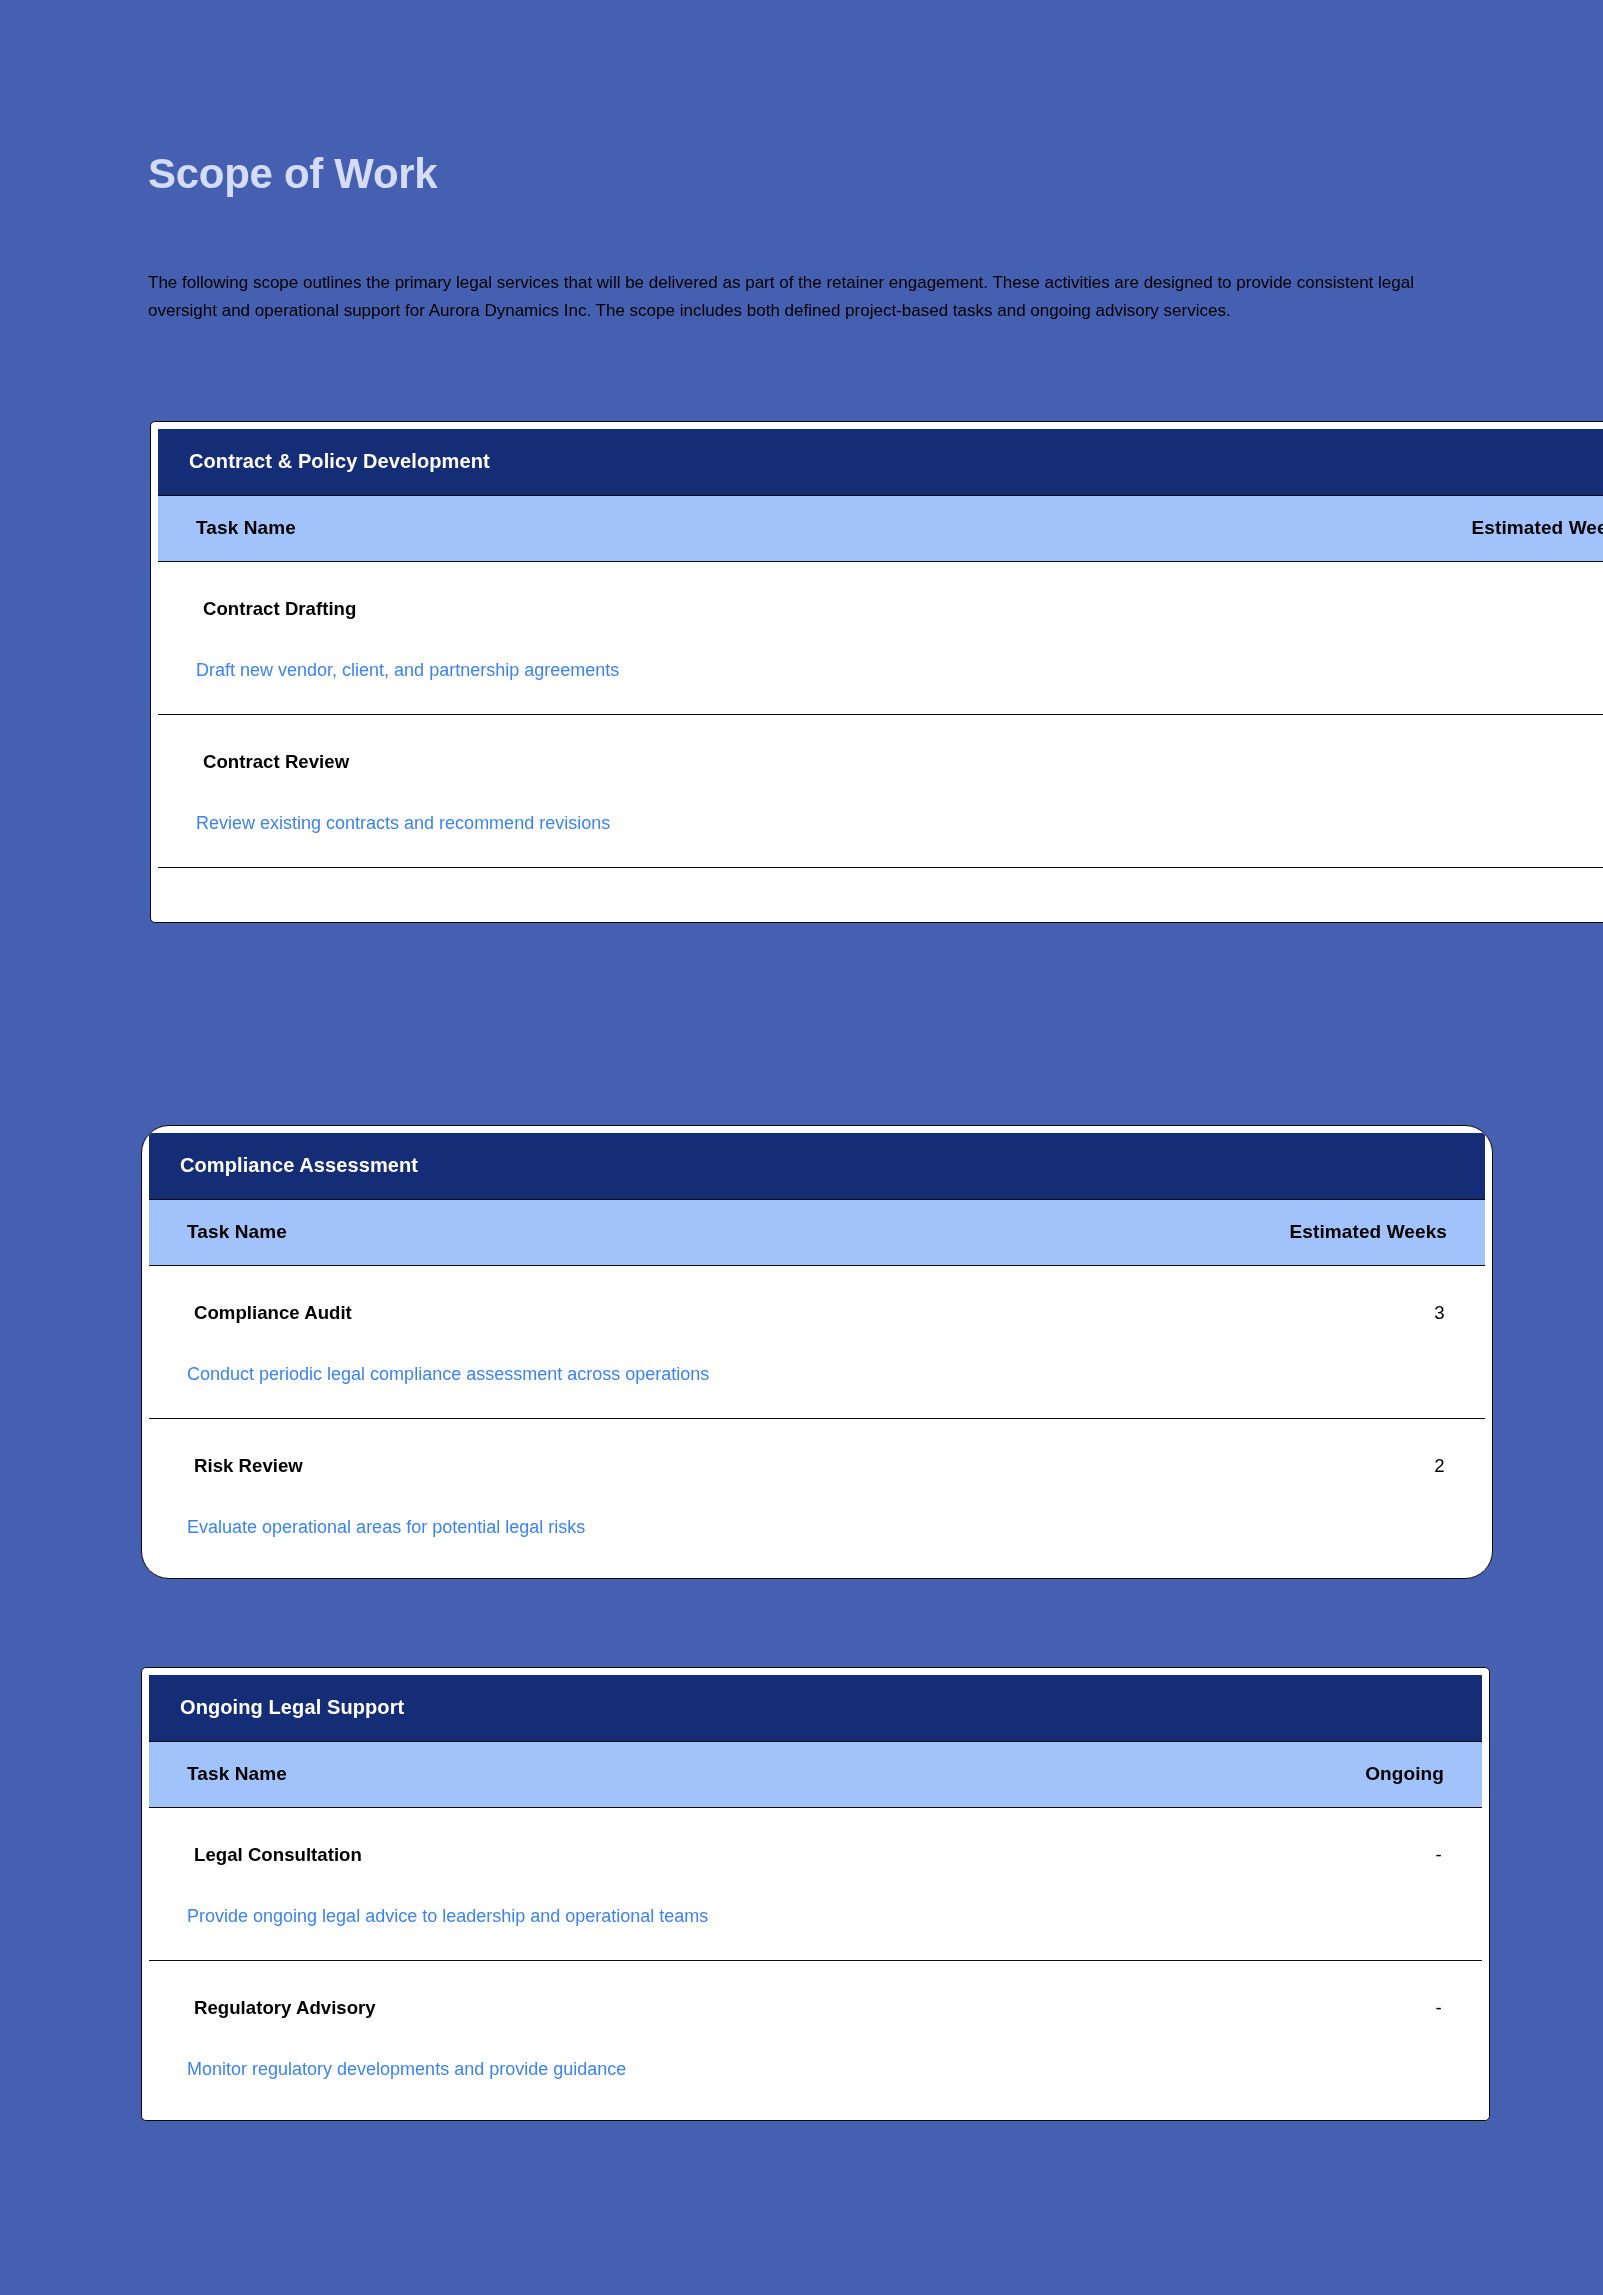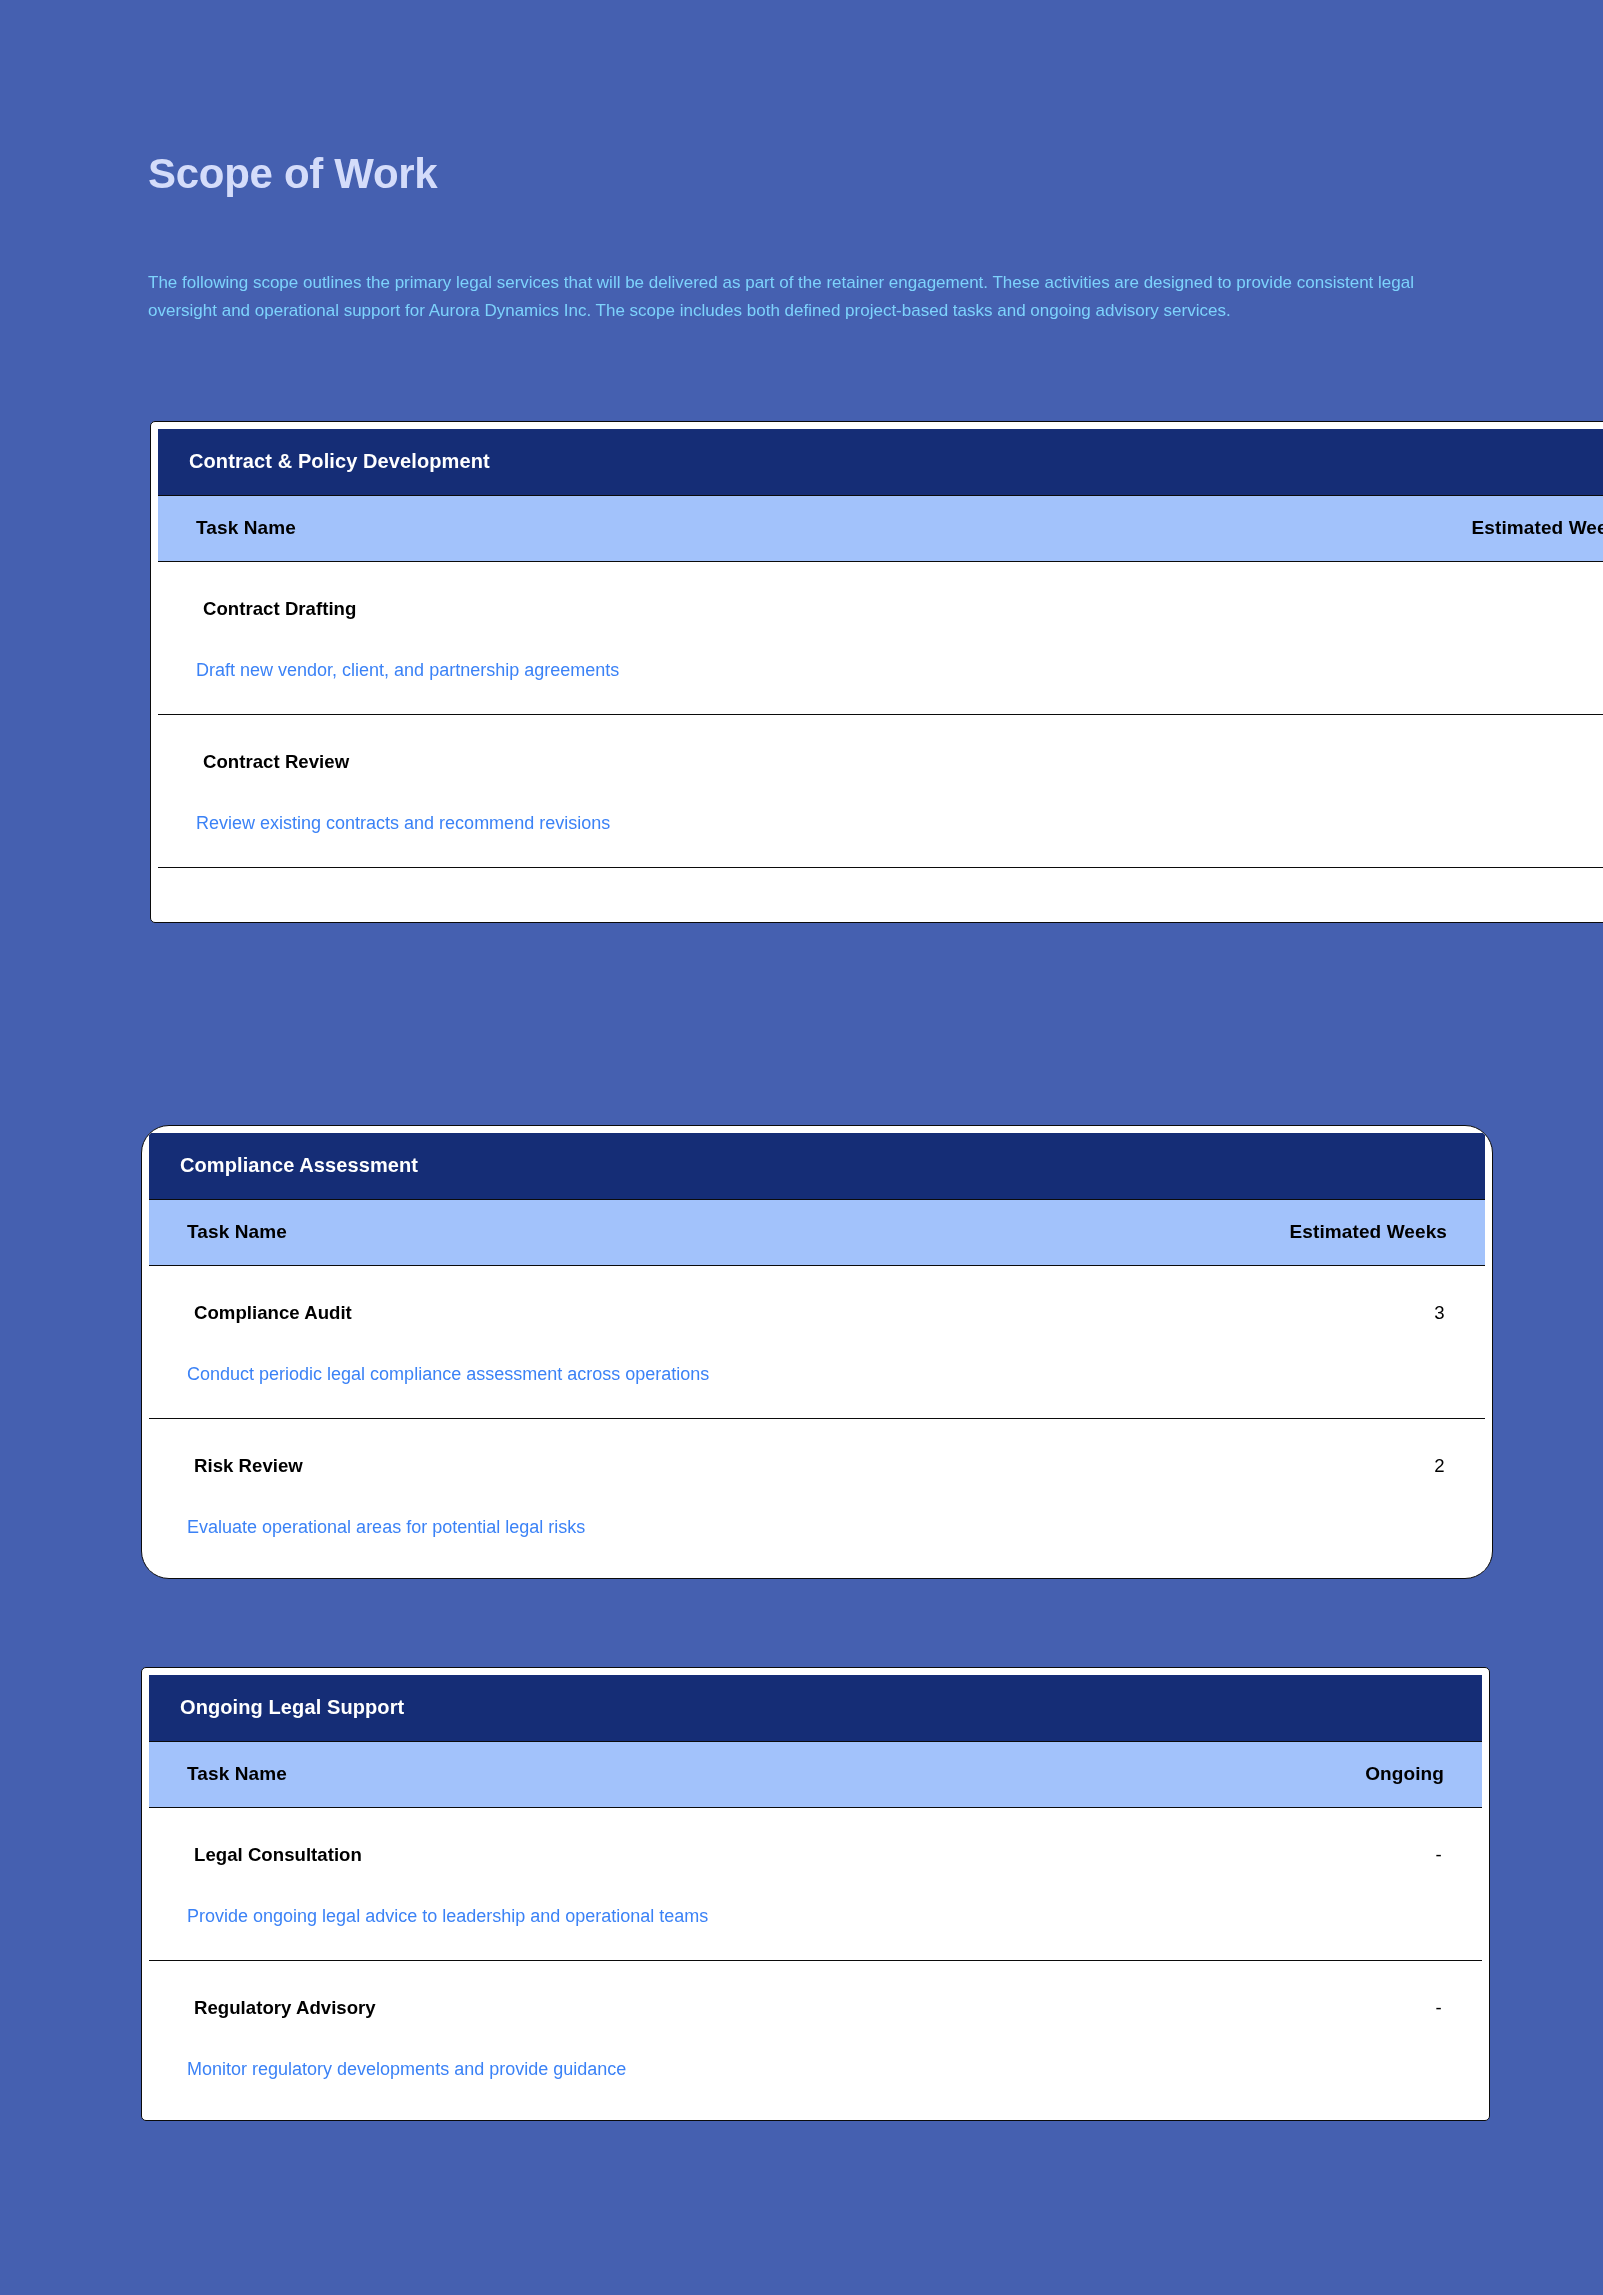--- a/index.html
+++ b/index.html
@@ -12,21 +12,21 @@
   .page { position:relative; width:1603px; height:2295px; overflow:hidden; }
 
   
   .page-title {
     position:absolute; left:127px; top:131px;
     font-size:42px; font-weight:700; letter-spacing:-0.3px;
     color:#d4dcfa; line-height:1.05; white-space:nowrap;
   }
   .intro {
     position:absolute; left:127px; top:248px; width:1318px;
-    font-size:17px; line-height:1.62; color:#7dd3fc; font-weight:400;
+    font-size:17px; line-height:1.62; color:#000000; font-weight:400;
   }
 
   
   .card {
     position:absolute;
     border:1.1px solid #0b0b0b;
     border-radius:5px;
     overflow:hidden;
     background:#ffffff;
   }

